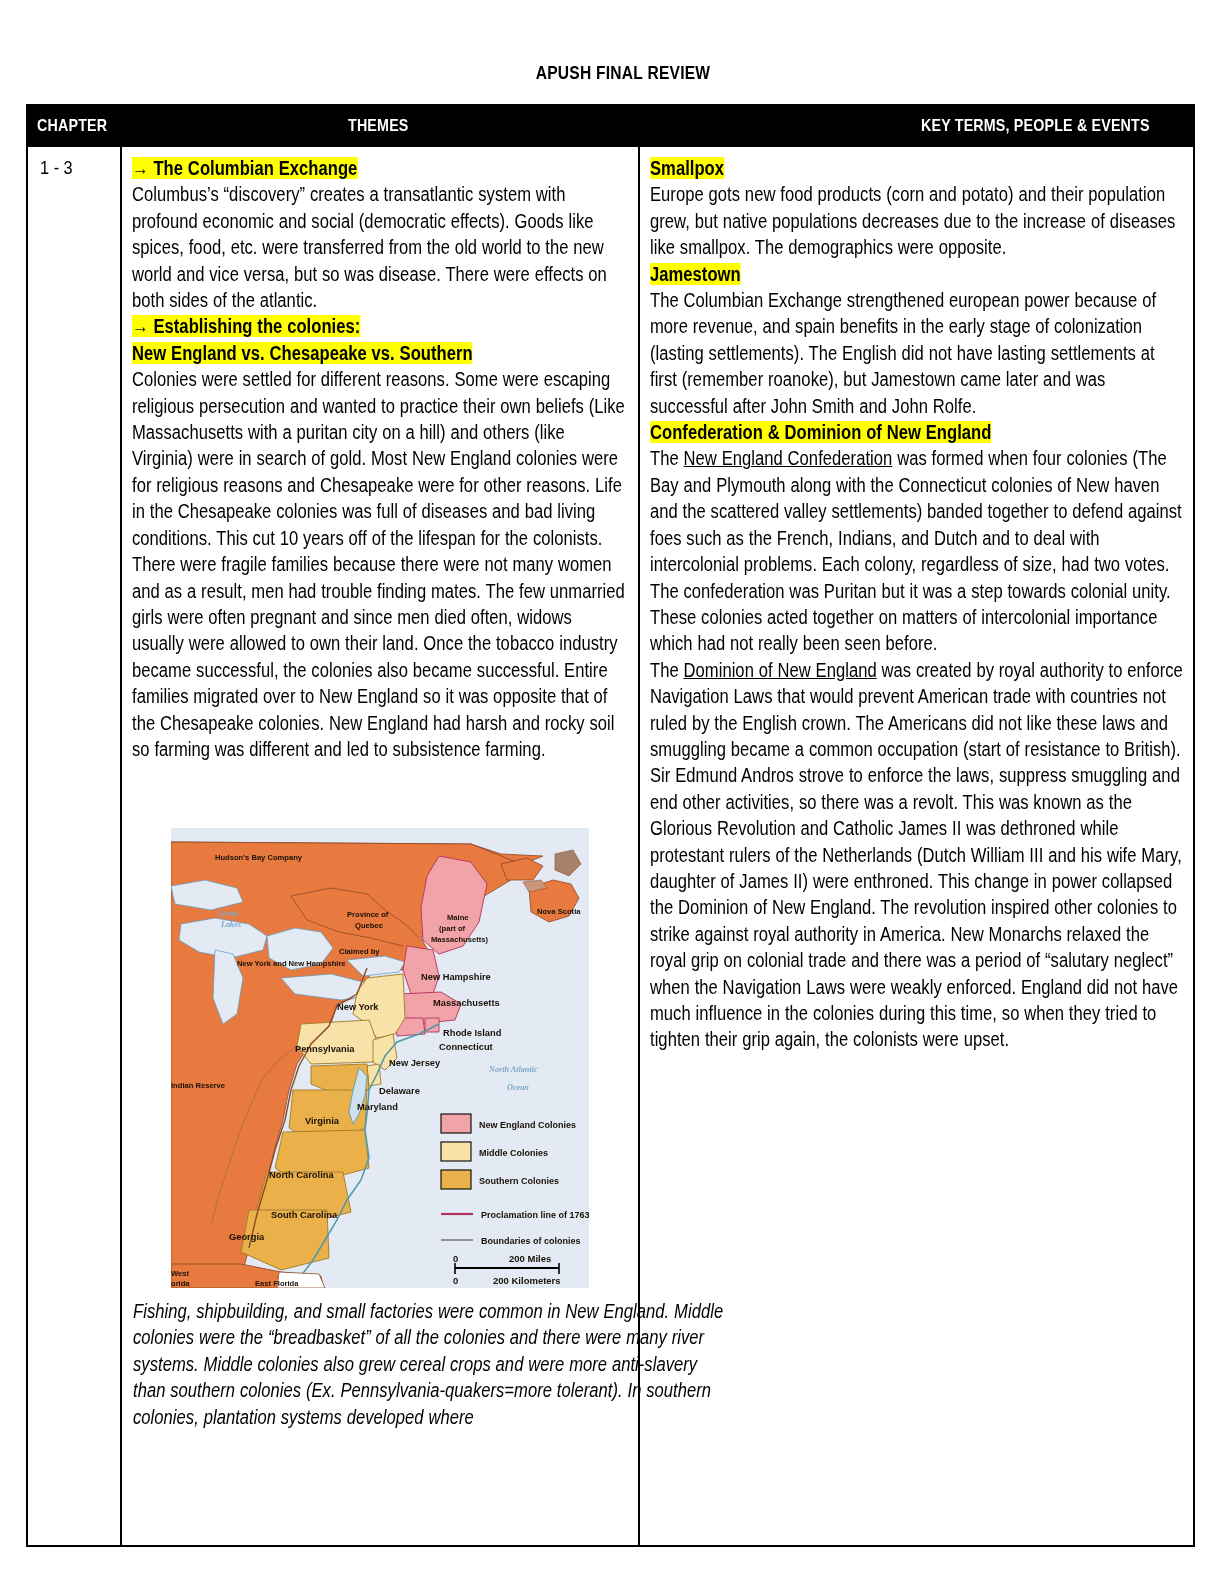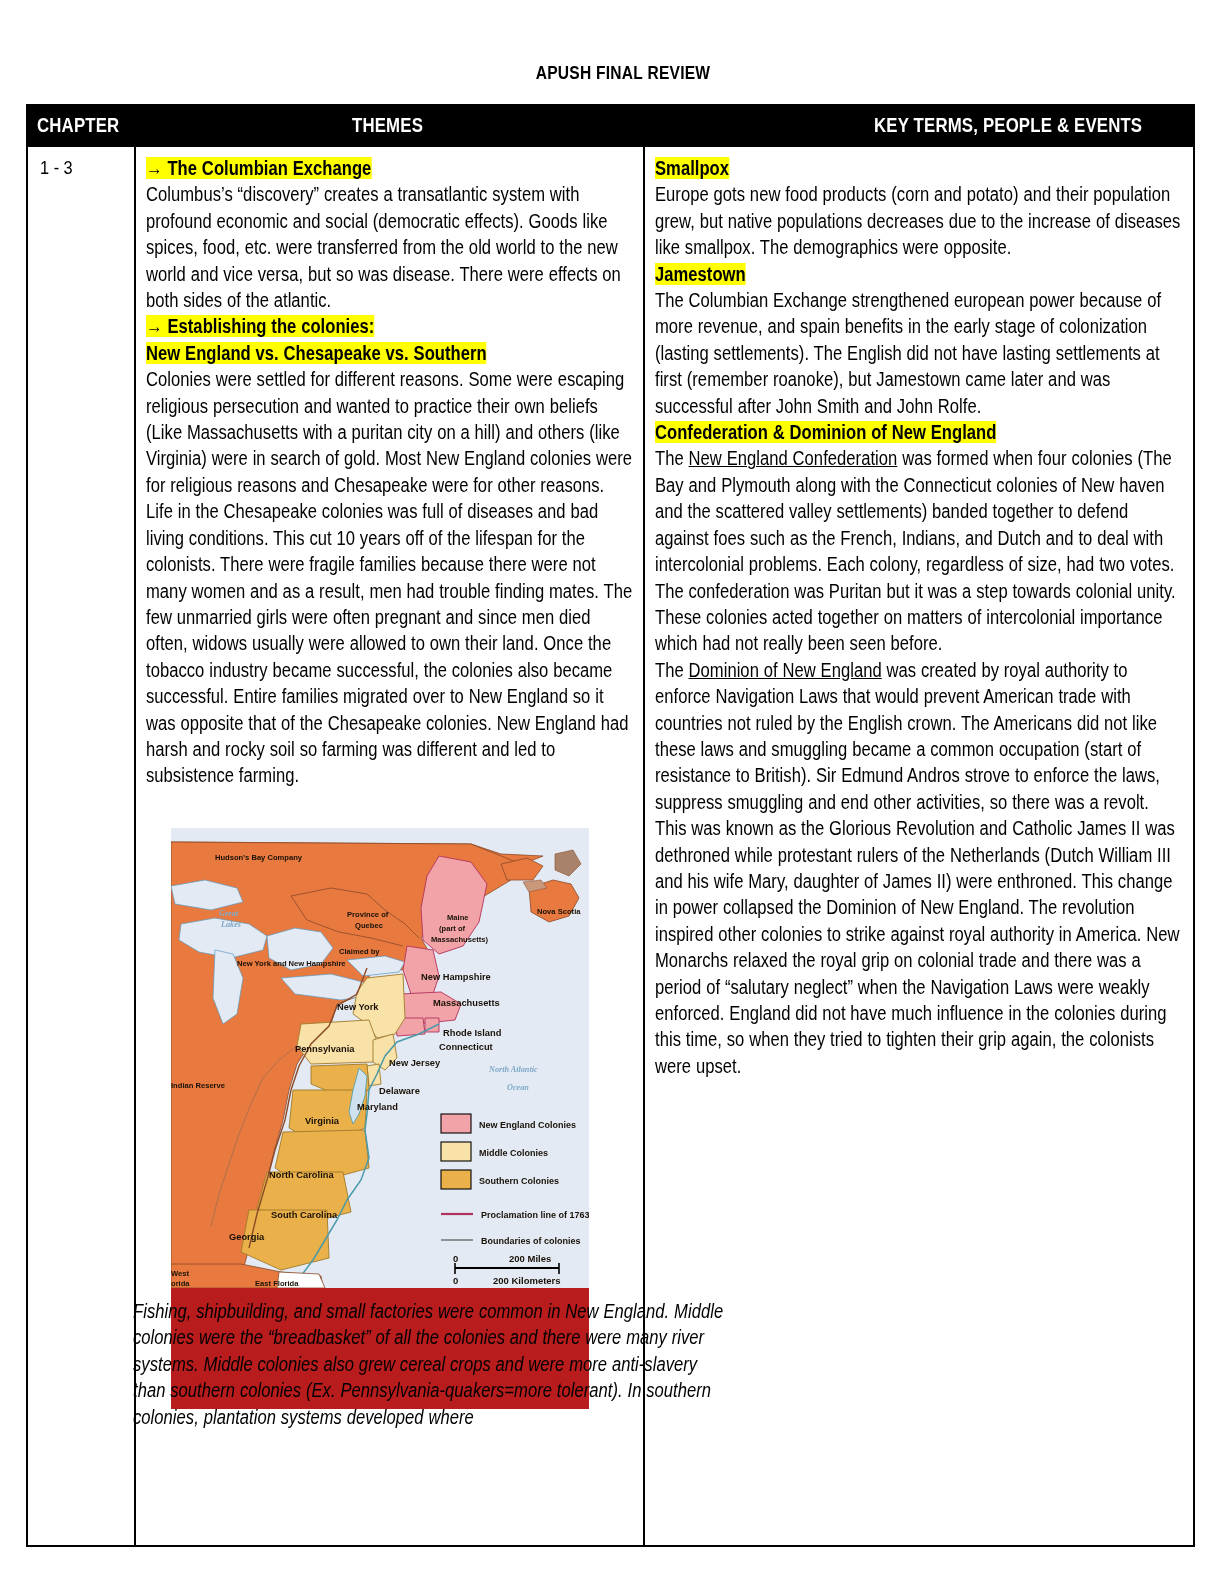--- a/index.html
+++ b/index.html
@@ -45,21 +45,21 @@
     border: 2px solid #000;
     border-collapse: collapse;
     box-sizing: border-box;
   }
   .hdr-row {
     background: #000000;
     color: #ffffff;
     height: 42px;
   }
   .hdr-cell {
-    font-size: 20px;
+    font-size: 17px;
     padding: 4px 0 6px 9px;
     vertical-align: middle;
     transform-origin: left center;
     letter-spacing: 0.2px;
   }
   .hdr-inner {
     display: inline-block;
     transform: scaleX(0.84);
     transform-origin: left center;
     white-space: nowrap;
@@ -109,21 +109,21 @@
   }
   .hl-line { margin: 0; }
   .ul { text-decoration: underline; }
 
   
   .map-wrap {
     position: absolute;
     left: 160px;
     top: 828px;
     width: 418px;
-    height: 581px;
+    height: 460px;
     background: #b91c1c;
     overflow: hidden;
   }
   .map-svg { display:block; width: 418px; height: 460px; }
 
   .m-label {
     font-family: "Liberation Sans", sans-serif;
     font-weight: bold;
     fill: #1a1208;
   }

